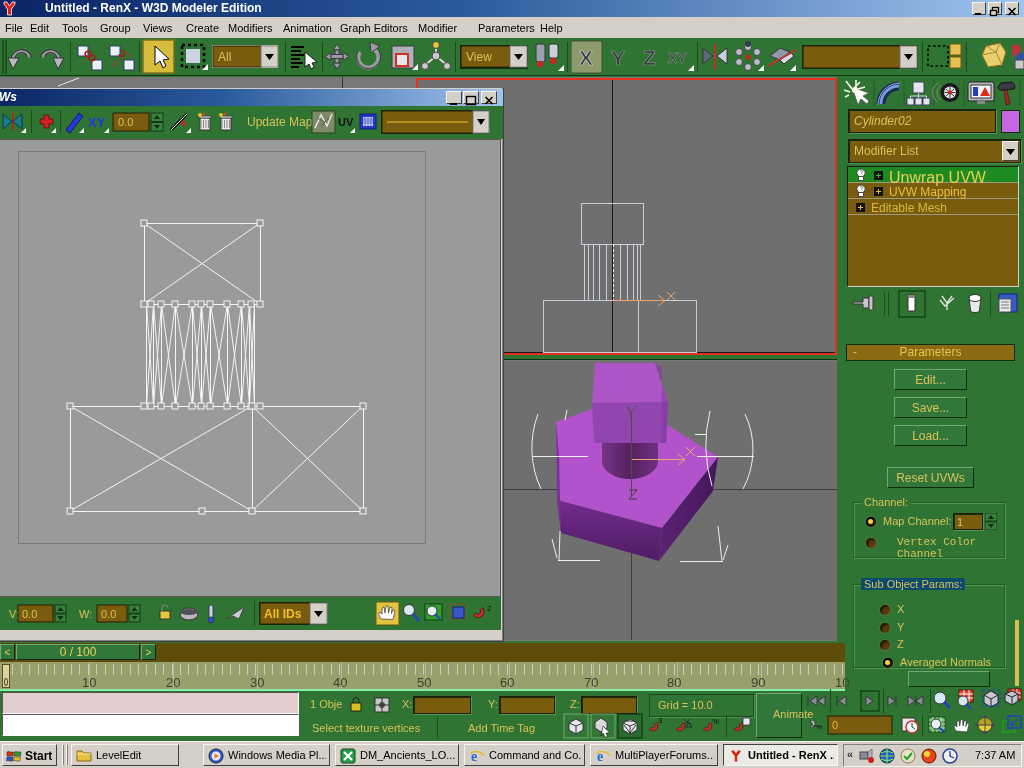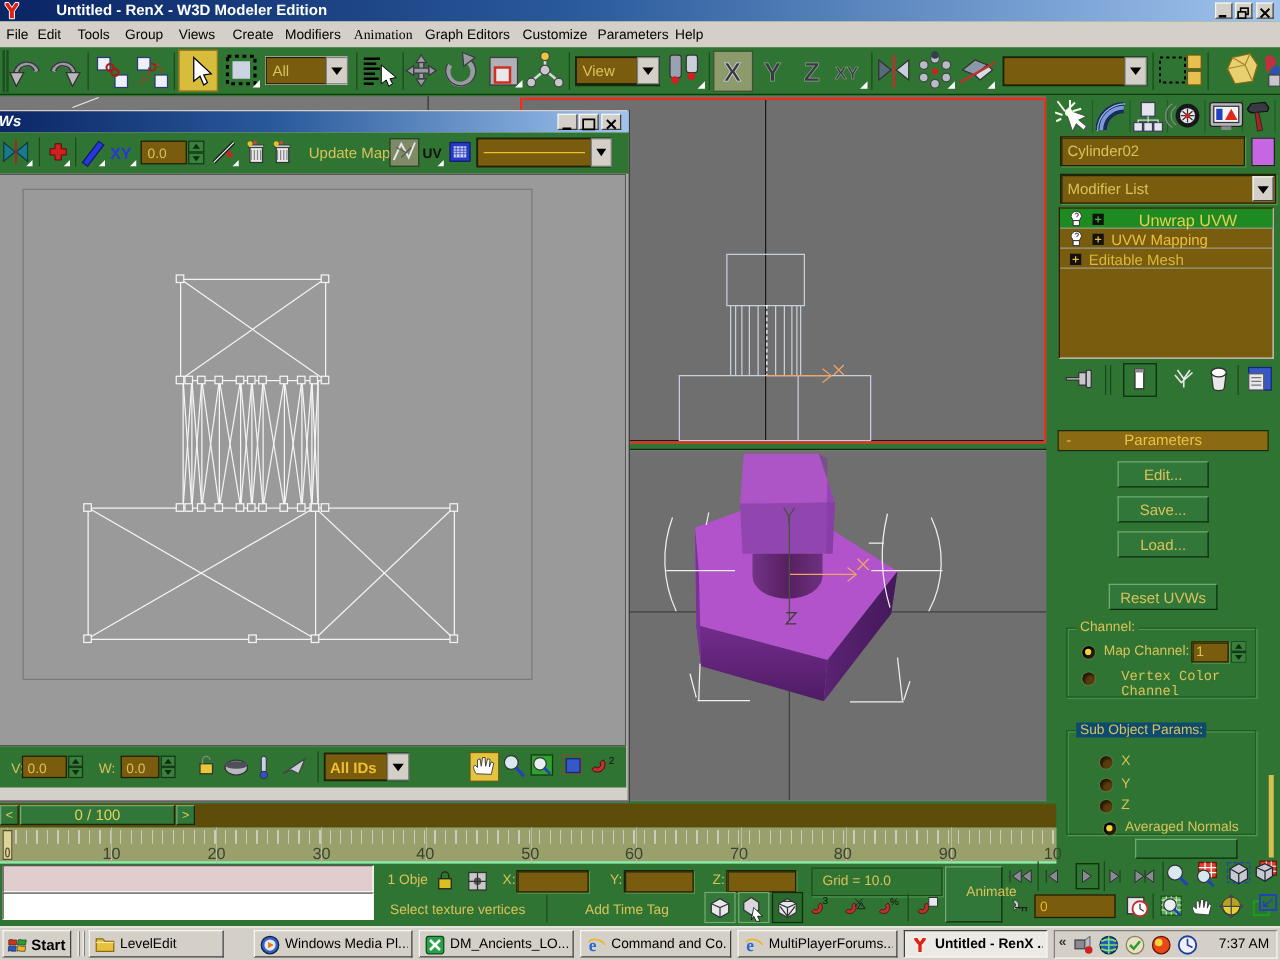--- a/index.html
+++ b/index.html
@@ -30,23 +30,23 @@
 </div>
 
 <div class="abs" id="menubar" style="left:0;top:17px;width:1024px;height:21px;background:#d4d0c8;font-size:11px;color:#000;">
   <span class="abs" style="left:5px;top:5px;">File</span>
   <span class="abs" style="left:30px;top:5px;">Edit</span>
   <span class="abs" style="left:62px;top:5px;">Tools</span>
   <span class="abs" style="left:100px;top:5px;">Group</span>
   <span class="abs" style="left:143px;top:5px;">Views</span>
   <span class="abs" style="left:186px;top:5px;">Create</span>
   <span class="abs" style="left:228px;top:5px;">Modifiers</span>
-  <span class="abs" style="left:283px;top:5px;font-family:Liberation Serif, serif;">Animation</span>
+  <span class="abs" style="left:283px;top:5px;">Animation</span>
   <span class="abs" style="left:340px;top:5px;">Graph Editors</span>
-  <span class="abs" style="left:418px;top:5px;">Customize</span>
+  <span class="abs" style="left:418px;top:5px;">Modifier</span>
   <span class="abs" style="left:478px;top:5px;">Parameters</span>
   <span class="abs" style="left:540px;top:5px;">Help</span>
 </div>
 
 <div class="abs" id="toolbar" style="left:0;top:38px;width:1024px;height:38px;background:#2f7432;border-bottom:1px solid #133813;">
 <svg width="1024" height="38" viewBox="0 0 1024 38">
 
   <rect x="2" y="2" width="2" height="34" fill="#1d5020"></rect>
       <rect x="5" y="2" width="2" height="34" fill="#1d5020"></rect>
 
@@ -339,21 +339,21 @@
     <rect x="124" y="3" width="26" height="19" rx="2" fill="#b8b8c0" stroke="#222"></rect>
     <rect x="127" y="6" width="20" height="13" fill="#f4f4f8" stroke="#333"></rect>
     <rect x="129" y="8" width="5" height="9" fill="#2040c0"></rect>
     <path d="M136 17 L141 8 L146 17 Z" fill="#e02818"></path>
     <rect x="133" y="22" width="8" height="3" fill="#888"></rect>
 
     <path d="M157 4 L168 3 L171 7 L170 10 L160 11 Q155 12 154 8 Z" fill="#3a3a44" stroke="#111"></path>
     <path d="M163 11 L166 25 L162 26 L160 11 Z" fill="#b02020" stroke="#222" stroke-width="0.7"></path>
   </svg>
 
-  <div class="abs of ylw" style="left:7px;top:32px;width:148px;height:24px;line-height:22px;padding-left:5px;font-size:12px;">Cylinder02</div>
+  <div class="abs of ylw" style="left:7px;top:32px;width:148px;height:24px;line-height:22px;padding-left:5px;font-size:12px;font-style:italic;">Cylinder02</div>
   <div class="abs" style="left:160px;top:33px;width:19px;height:23px;background:#c766e2;border:1px solid #0e300e;"></div>
 
   <div class="abs of ylw" style="left:7px;top:62px;width:173px;height:24px;line-height:22px;padding-left:5px;font-size:12px;">Modifier List</div>
   <div class="abs gray3d" style="left:161px;top:64px;width:17px;height:20px;"><svg width="15" height="18">
         <path d="M3 7 L12 7 L7.5 13 Z" fill="#000"></path>
       </svg></div>
 
   <div class="abs" style="left:6px;top:89px;width:172px;height:121px;background:#7a5c0e;border:1px solid #241c04;border-right-color:#cfcfcf;border-bottom-color:#cfcfcf;">
     <div class="abs" style="left:0;top:0;width:170px;height:16px;background:#1e8a22;border-bottom:1px solid #9a9a80;"></div>
     <div class="abs" style="left:0;top:16px;width:170px;height:16px;border-bottom:1px solid #9a9a80;"></div>
@@ -369,21 +369,21 @@
       <g transform="translate(0,16)">
         <path d="M13 2 a4.2 4.2 0 0 1 4.2 4.2 l-1.7 3.3 l-5 0 L8.8 6.2 a4.2 4.2 0 0 1 4.2-4.2 Z" fill="#fff" stroke="#333" stroke-width="0.8"></path>
         <rect x="10.5" y="9.5" width="5" height="4" fill="#fff" stroke="#333" stroke-width="0.8"></rect>
         <path d="M12 4.5 a1.5 1.5 0 0 1 2.8 0 c0 1 -1.4 1 -1.4 2.2" fill="none" stroke="#555" stroke-width="0.9"></path>
         <rect x="26" y="4" width="9" height="9" fill="#111"></rect>
         <path d="M28 8.5 L33 8.5 M30.5 6 L30.5 11" stroke="#e8c040"></path>
       </g>
       <rect x="8" y="36" width="9" height="9" fill="#111"></rect>
       <path d="M10 40.5 L15 40.5 M12.5 38 L12.5 43" stroke="#e8c040"></path>
     </svg>
-    <span class="abs" style="left:41px;top:2px;color:#e8cf50;font-size:13px;margin-left:22px;">Unwrap UVW</span>
+    <span class="abs" style="left:41px;top:2px;color:#e8cf50;font-size:16px;">Unwrap UVW</span>
     <span class="abs" style="left:41px;top:18px;color:#e8c040;font-size:12px;">UVW Mapping</span>
     <span class="abs" style="left:23px;top:34px;color:#d9b93a;font-size:12px;">Editable Mesh</span>
   </div>
 
   <svg class="abs" style="left:6px;top:213px" width="172" height="28" viewBox="0 0 172 28">
     <g fill="#c8c8cc" stroke="#333">
       <path d="M6 12 L16 12 L16 8 L22 8 L22 18 L16 18 L16 14 L6 14 Z"></path>
       <rect x="22" y="6" width="4" height="14" rx="1.5"></rect>
     </g>
     <rect x="37" y="2" width="1" height="24" fill="#1b4a1b"></rect>

